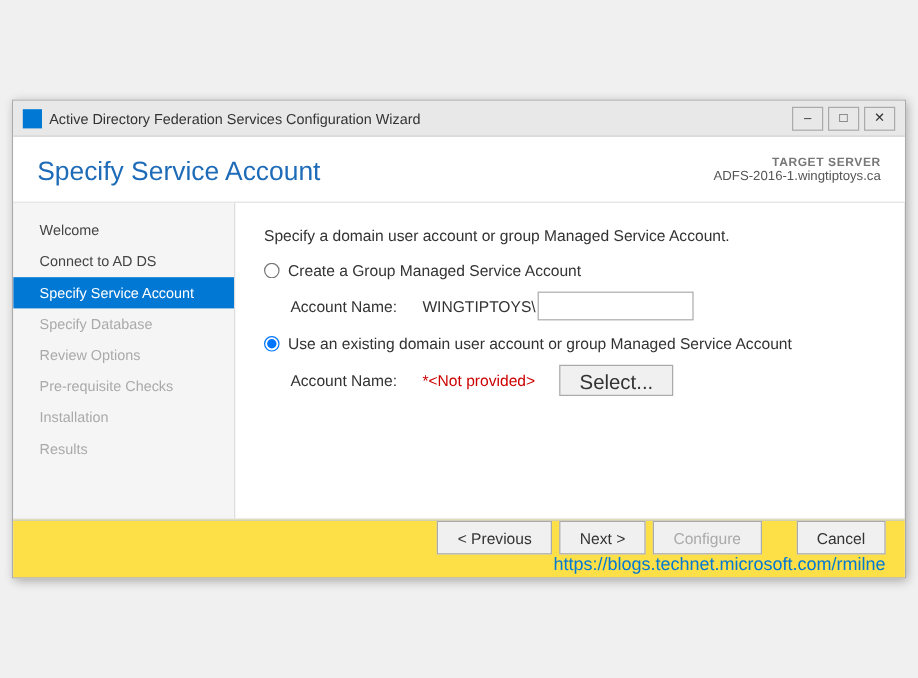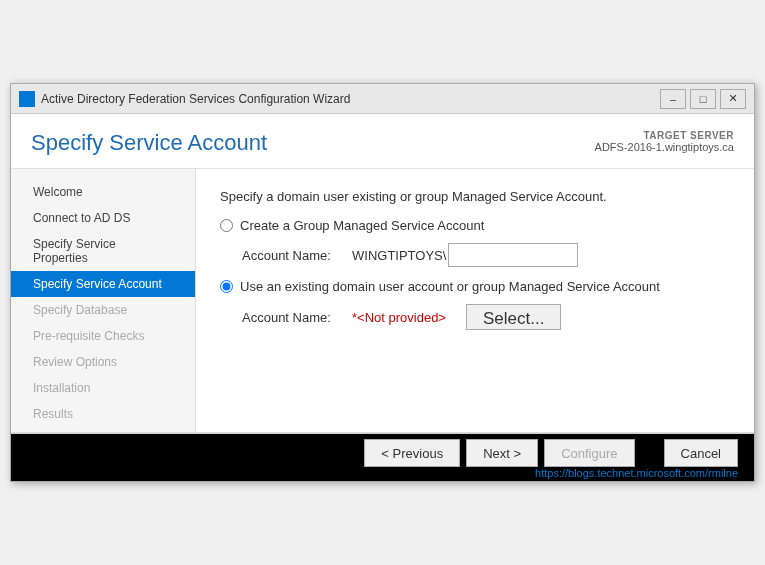--- a/index.html
+++ b/index.html
@@ -204,21 +204,21 @@
     }
 
     .separator {
       border: none;
       border-top: 1px solid #ddd;
       margin: 0;
     }
 
     .footer {
       height: 48px;
-      background: #000000;
+      background: #fde047;
       border-top: 1px solid #ccc;
       display: flex;
       align-items: center;
       justify-content: flex-end;
       padding: 0 16px;
       gap: 6px;
       flex-shrink: 0;
       flex-direction: column;
     }
 
@@ -250,21 +250,21 @@
     }
 
     .footer-inner {
       width: 100%;
       display: flex;
       flex-direction: column;
       align-items: flex-end;
     }
 
     .status-bar {
-      font-size: 11px;
+      font-size: 15px;
       color: #0078d4;
       text-decoration: none;
       width: 100%;
       text-align: right;
       padding: 0 0 2px 0;
     }
   </style>
 </head>
 <body>
 
@@ -286,31 +286,30 @@
       <div class="label">TARGET SERVER</div>
       <div>ADFS-2016-1.wingtiptoys.ca</div>
     </div>
   </div>
 
   <div class="content-area">
 
     <div class="sidebar">
       <div class="sidebar-item">Welcome</div>
       <div class="sidebar-item">Connect to AD DS</div>
-      <div class="sidebar-item">Specify Service Properties</div>
       <div class="sidebar-item active">Specify Service Account</div>
       <div class="sidebar-item disabled">Specify Database</div>
+      <div class="sidebar-item disabled">Review Options</div>
       <div class="sidebar-item disabled">Pre-requisite Checks</div>
-      <div class="sidebar-item disabled">Review Options</div>
       <div class="sidebar-item disabled">Installation</div>
       <div class="sidebar-item disabled">Results</div>
     </div>
 
     <div class="main-content">
-      <p class="description-text">Specify a domain user existing or group Managed Service Account.</p>
+      <p class="description-text">Specify a domain user account or group Managed Service Account.</p>
 
       <div class="radio-row">
         <input type="radio" name="account-type" id="opt1" style="">
         <label class="radio-label" for="opt1">Create a Group Managed Service Account</label>
       </div>
 
       <div class="field-row">
         <span class="field-label">Account Name:</span>
         <span class="field-prefix">WINGTIPTOYS\</span>
         <input type="text" class="field-input" value="" style="">

